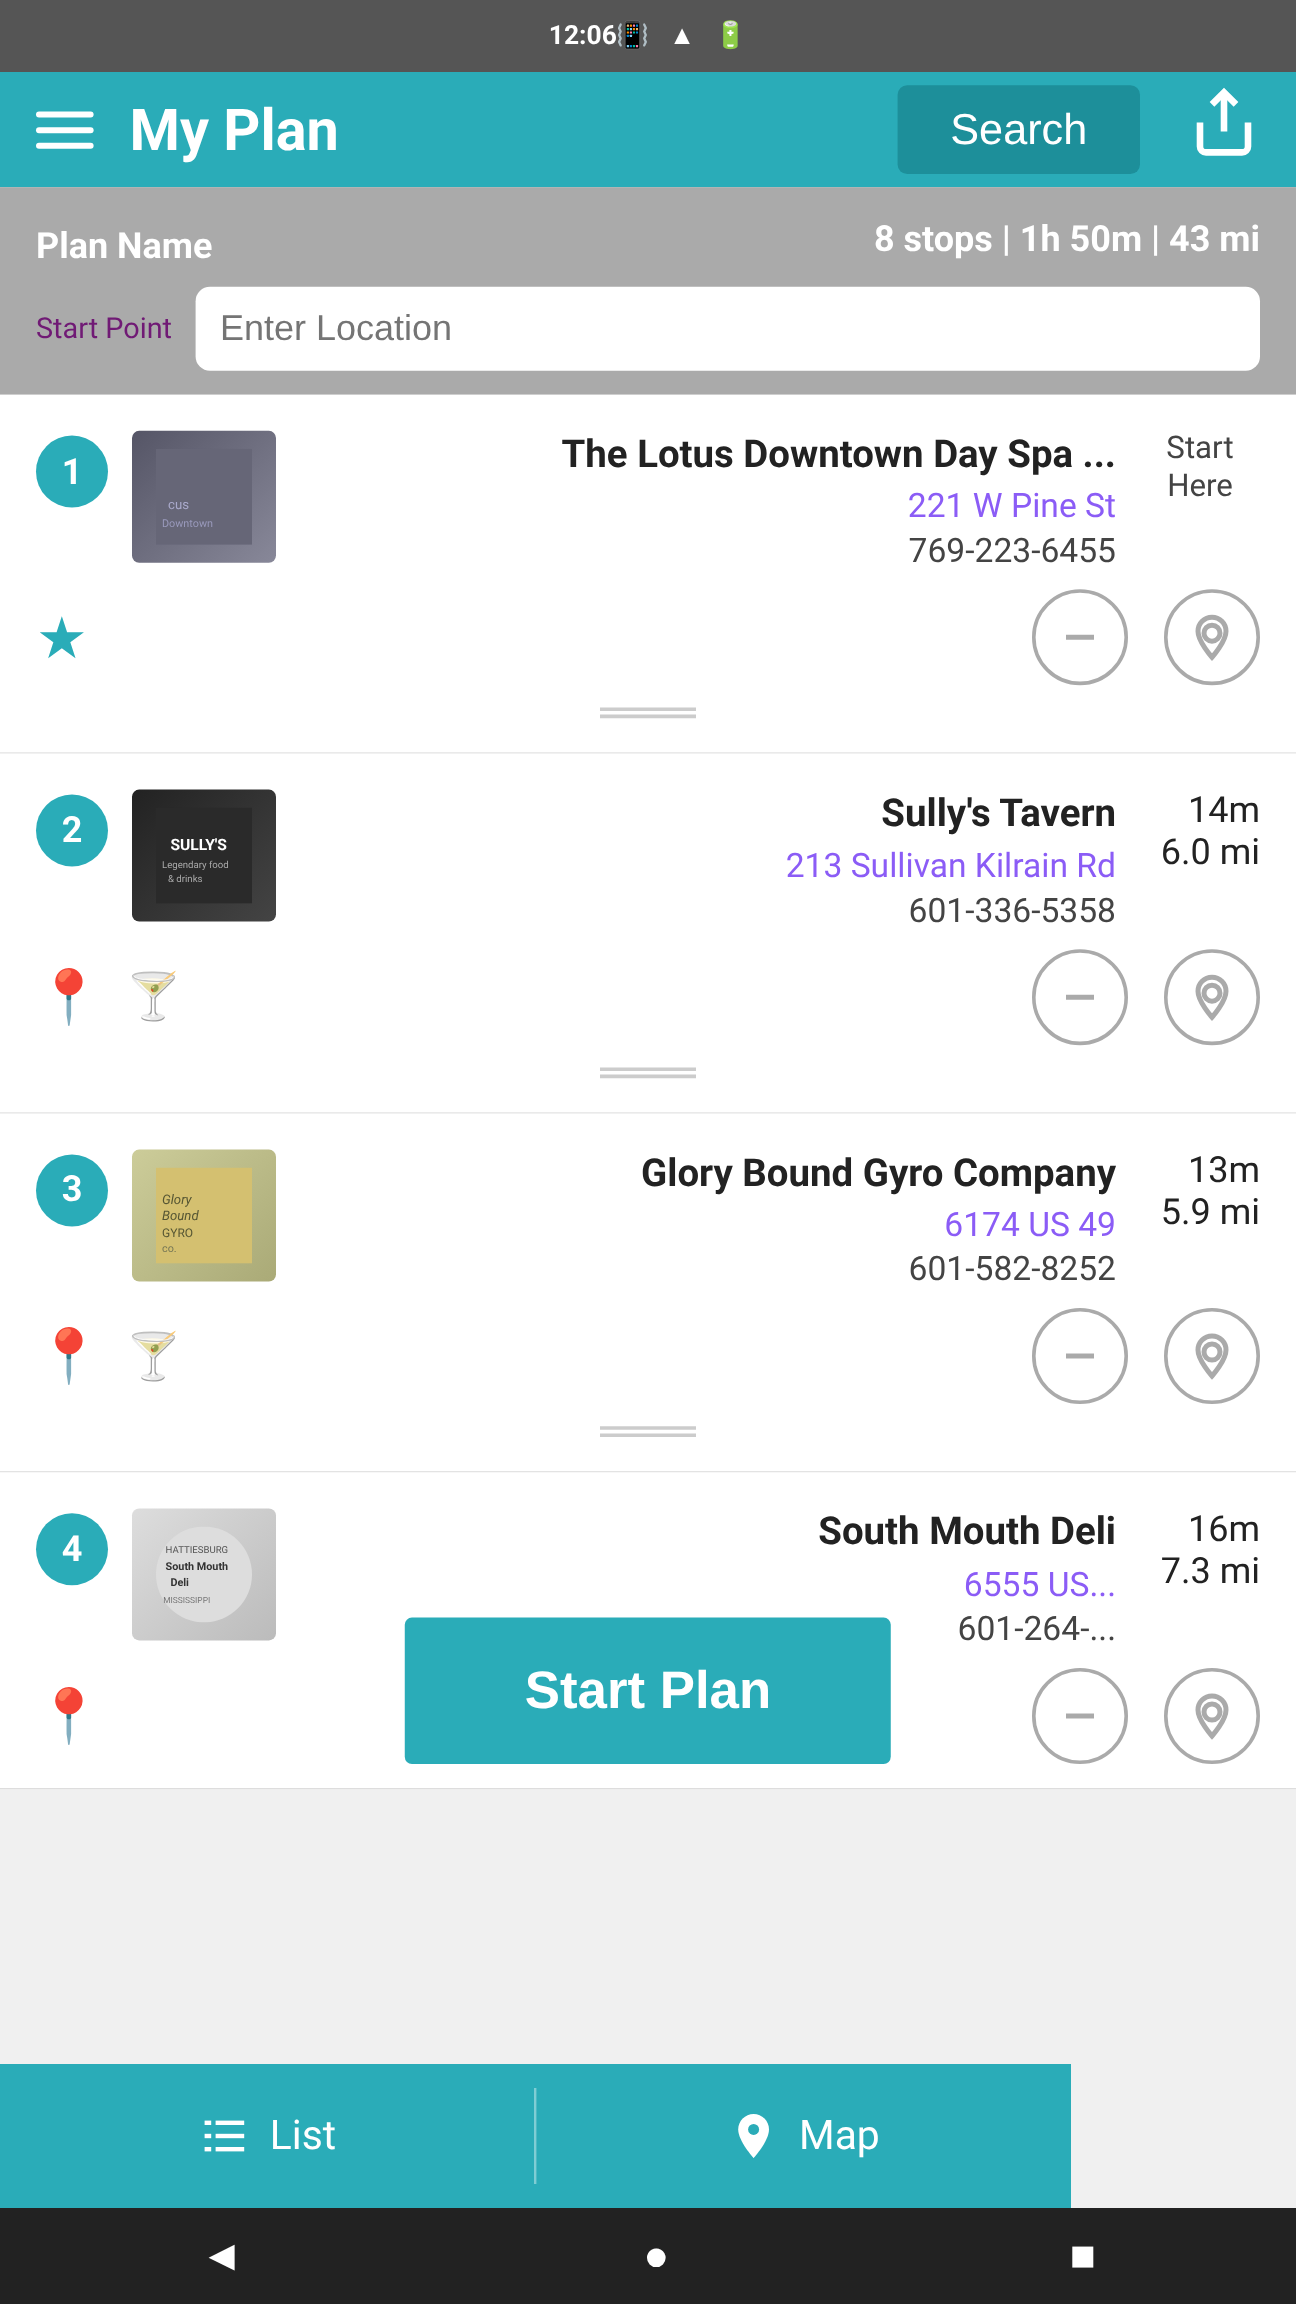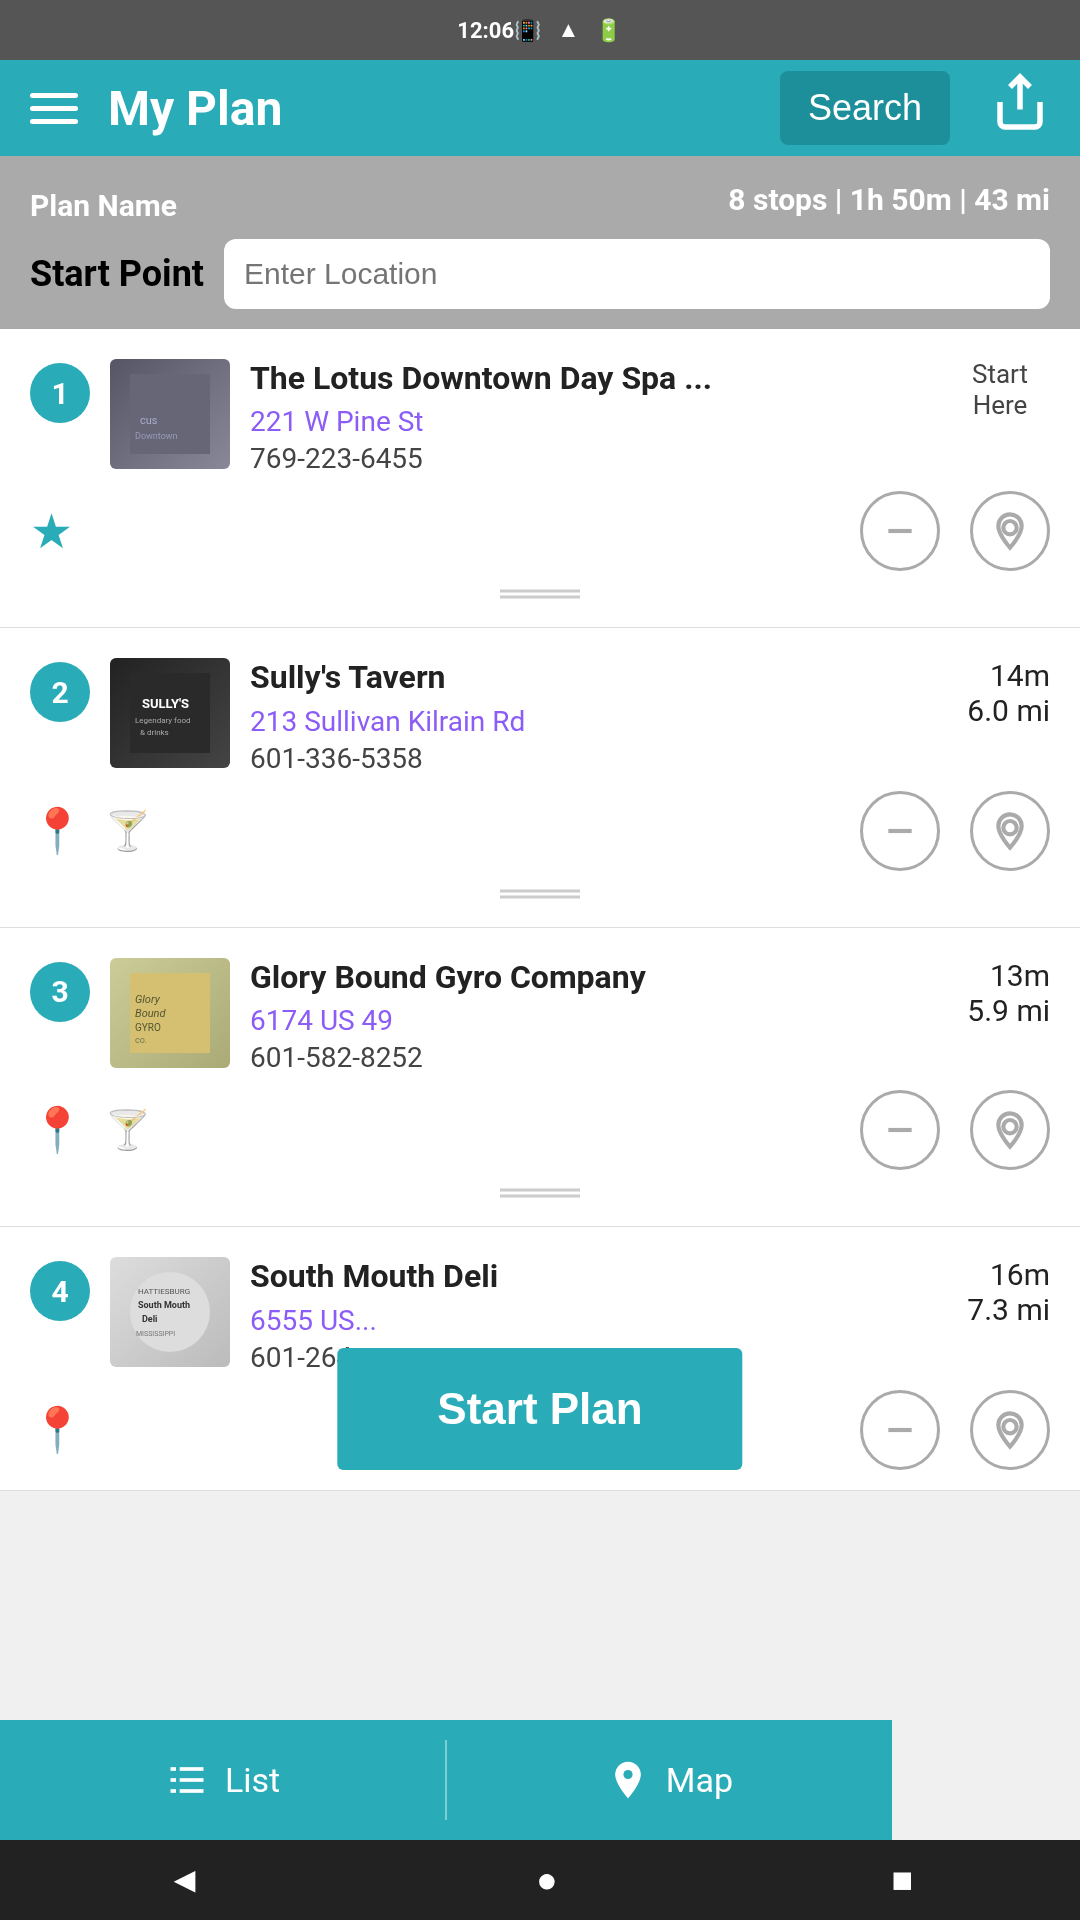--- a/index.html
+++ b/index.html
@@ -58,21 +58,21 @@
       font-size: 48px;
       font-weight: bold;
       flex: 1;
     }
     .search-btn {
       background: #1d8f9a;
       color: white;
       font-size: 36px;
       border: none;
       border-radius: 8px;
-      padding: 16px 28px;
+      padding: 16px 44px;
       cursor: pointer;
     }
     .share-icon {
       color: white;
       font-size: 52px;
       cursor: pointer;
       margin-left: 10px;
     }
 
     
@@ -96,23 +96,23 @@
       color: white;
       font-size: 30px;
       font-weight: bold;
     }
     .start-point-row {
       display: flex;
       align-items: center;
       gap: 20px;
     }
     .start-point-label {
-      color: #000000;
-      font-size: 36px;
-      font-weight: bold;
+      color: #701a75;
+      font-size: 24px;
+      font-weight: normal;
       white-space: nowrap;
     }
     .location-input {
       flex: 1;
       height: 70px;
       border-radius: 12px;
       border: none;
       background: white;
       padding: 0 20px;
       font-size: 30px;
@@ -161,20 +161,21 @@
       flex-shrink: 0;
       overflow: hidden;
       display: flex;
       align-items: center;
       justify-content: center;
       font-size: 22px;
       color: #ccc;
     }
     .stop-info {
       flex: 1;
+      text-align: right;
     }
     .stop-name {
       font-size: 32px;
       font-weight: bold;
       color: #222;
       margin-bottom: 8px;
       line-height: 1.2;
     }
     .stop-address {
       font-size: 28px;

